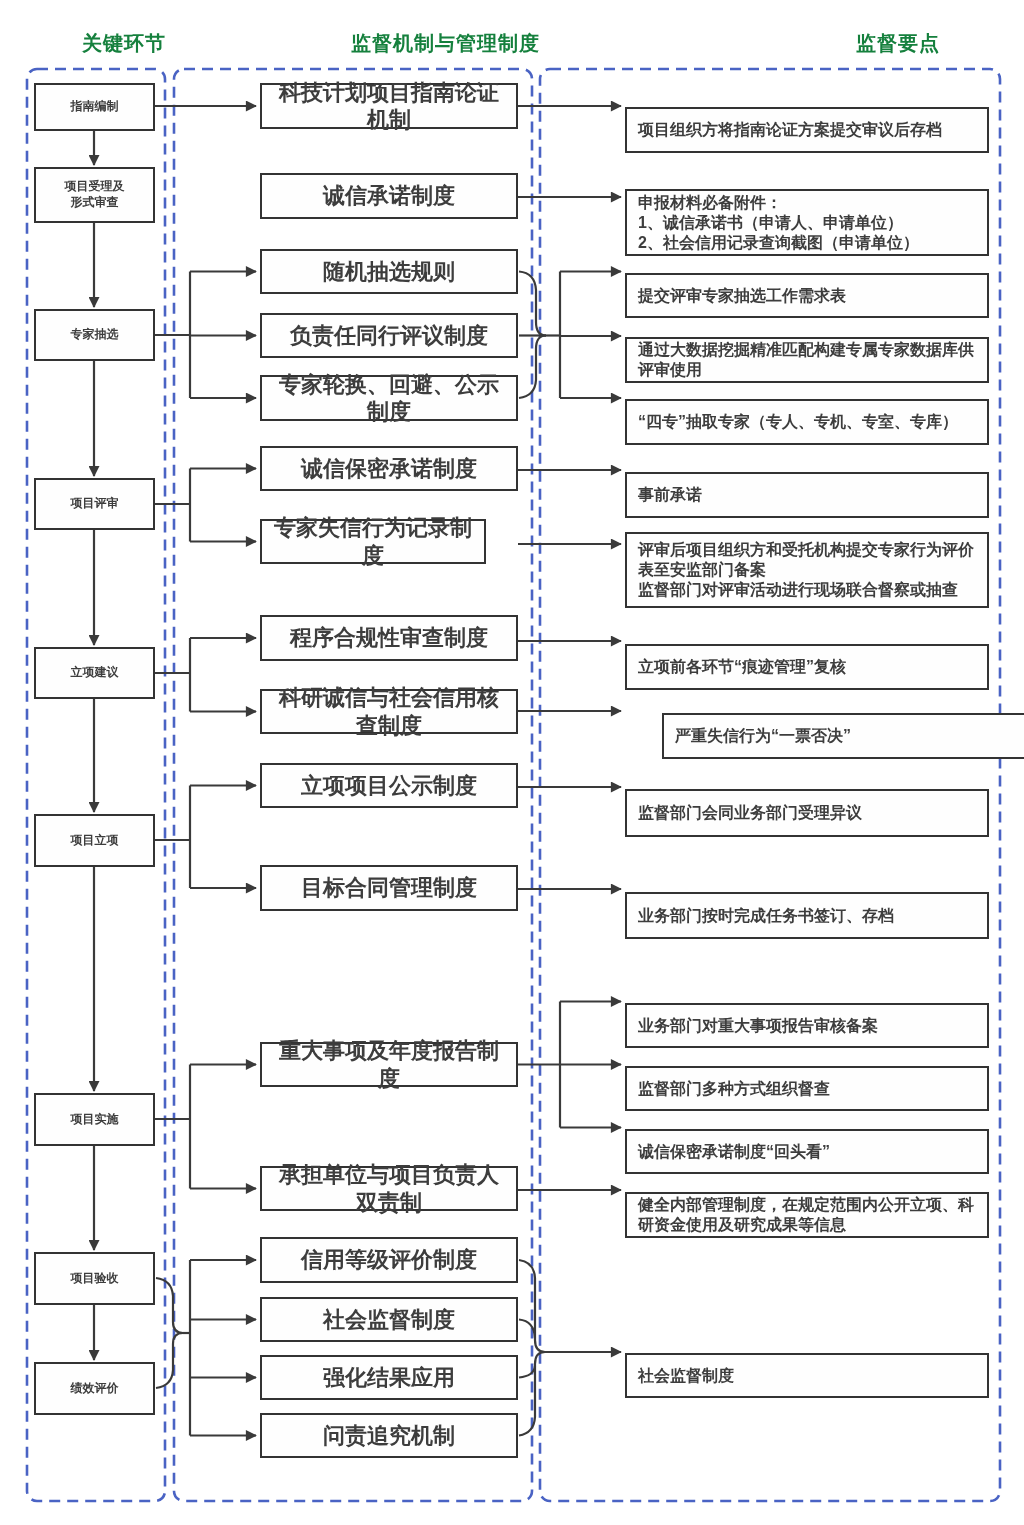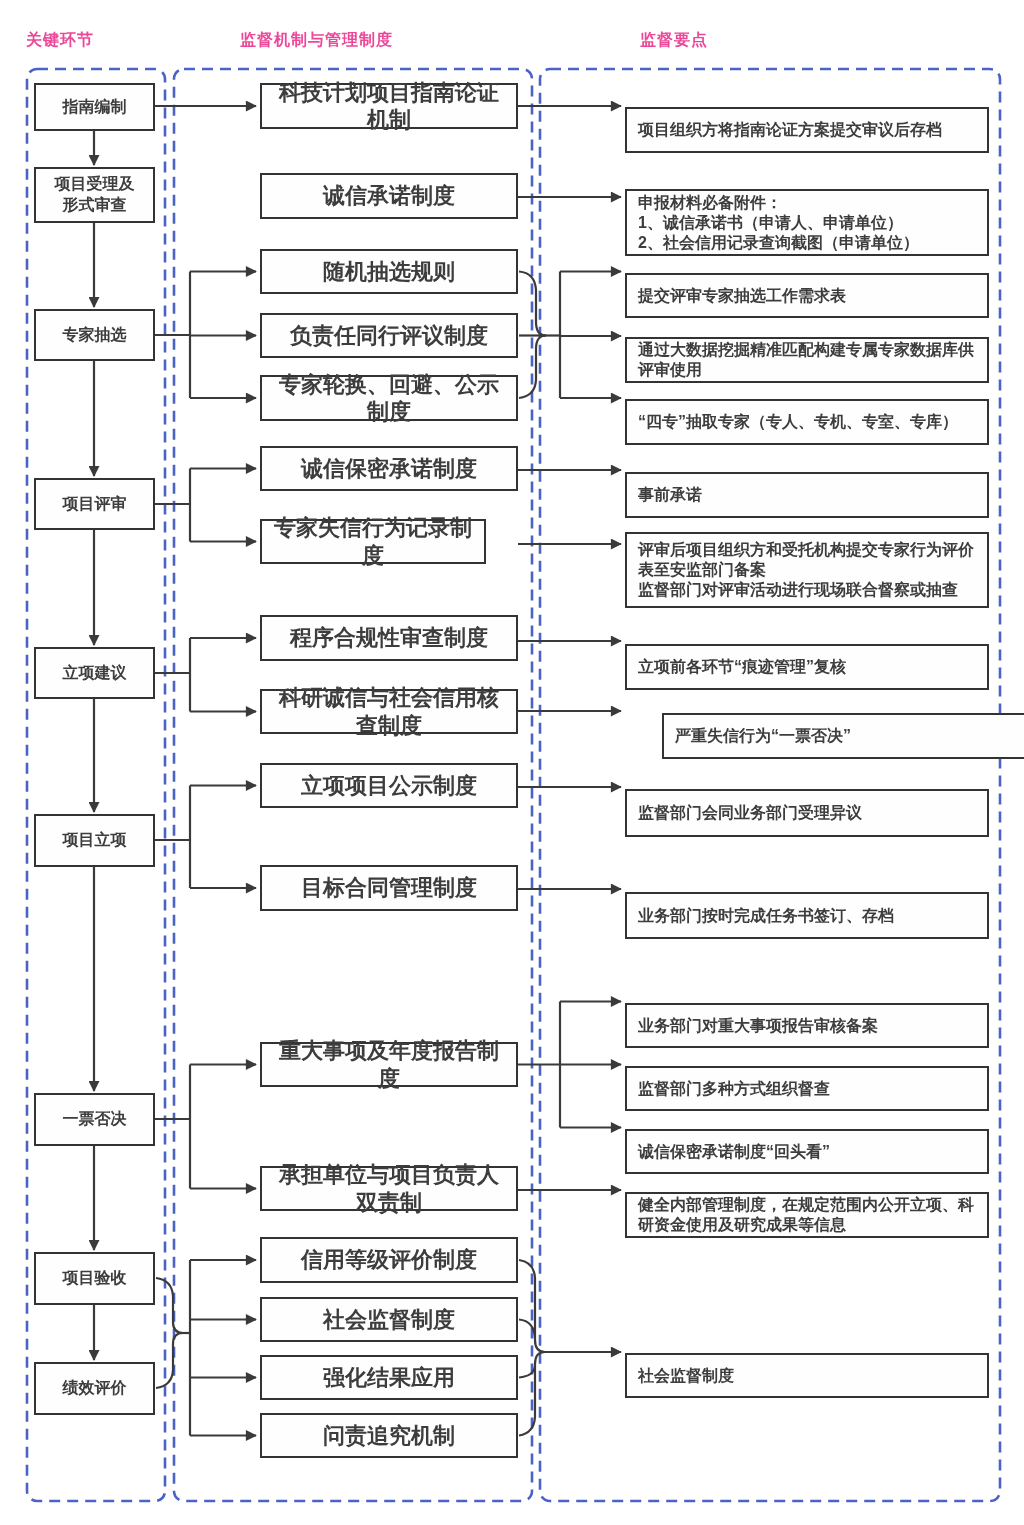--- a/index.html
+++ b/index.html
@@ -2,29 +2,29 @@
 <html><head>
 <meta charset="utf-8">
 <style>
   html,body{margin:0;padding:0;background:#ffffff;}
   .canvas{
     position:relative;width:1024px;height:1525px;margin:0 auto;background:#ffffff;
     font-family:"Liberation Sans","DejaVu Sans",sans-serif;color:#3d3d3d;overflow:hidden;
   }
   .layer{position:absolute;left:0;top:0;pointer-events:none;}
   .header{
-    position:absolute;text-align:left;font-size:16px;font-weight:700;color:#ec4899;
+    position:absolute;text-align:right;font-size:20px;font-weight:700;color:#15803d;
     letter-spacing:1px;
   }
   .node{
     position:absolute;box-sizing:border-box;background:#fefefe;border:2px solid #333333;
     display:flex;align-items:center;justify-content:center;text-align:center;
     font-weight:700;color:#3d3d3d;white-space:pre-line;
   }
-  .stage{font-size:16px;line-height:1.3;padding:2px 4px;}
+  .stage{font-size:12px;line-height:1.3;padding:2px 4px;}
   .mech{font-size:22px;line-height:1.25;padding:2px 8px;}
   .point{
     font-size:16px;line-height:20px;justify-content:flex-start;text-align:left;
     padding:3px 11px;
     margin-top:24px;
   }
 </style>
 </head>
 <body>
 
@@ -144,21 +144,21 @@
   <div class="header" style="left:240px;top:30px;width:300px">监督机制与管理制度</div>
   <div class="header" style="left:640px;top:30px;width:300px">监督要点</div>
 
   <div class="node stage" style="left:34px;top:83px;width:121px;height:48px">指南编制</div>
   <div class="node stage" style="left:34px;top:167px;width:121px;height:56px">项目受理及
 形式审查</div>
   <div class="node stage" style="left:34px;top:309px;width:121px;height:52px">专家抽选</div>
   <div class="node stage" style="left:34px;top:478px;width:121px;height:52px">项目评审</div>
   <div class="node stage" style="left:34px;top:647px;width:121px;height:52px">立项建议</div>
   <div class="node stage" style="left:34px;top:814px;width:121px;height:53px">项目立项</div>
-  <div class="node stage" style="left:34px;top:1093px;width:121px;height:53px">一票否决</div>
+  <div class="node stage" style="left:34px;top:1093px;width:121px;height:53px">项目实施</div>
   <div class="node stage" style="left:34px;top:1252px;width:121px;height:53px">项目验收</div>
   <div class="node stage" style="left:34px;top:1362px;width:121px;height:53px">绩效评价</div>
 
   <div class="node mech" style="left:260px;top:83px;width:258px;height:46px">科技计划项目指南论证机制</div>
   <div class="node mech" style="left:260px;top:173px;width:258px;height:46px">诚信承诺制度</div>
   <div class="node mech" style="left:260px;top:249px;width:258px;height:45px">随机抽选规则</div>
   <div class="node mech" style="left:260px;top:313px;width:258px;height:45px">负责任同行评议制度</div>
   <div class="node mech" style="left:260px;top:375px;width:258px;height:46px">专家轮换、回避、公示制度</div>
   <div class="node mech" style="left:260px;top:446px;width:258px;height:45px">诚信保密承诺制度</div>
   <div class="node mech" style="left:260px;top:519px;width:226px;height:45px">专家失信行为记录制度</div>

